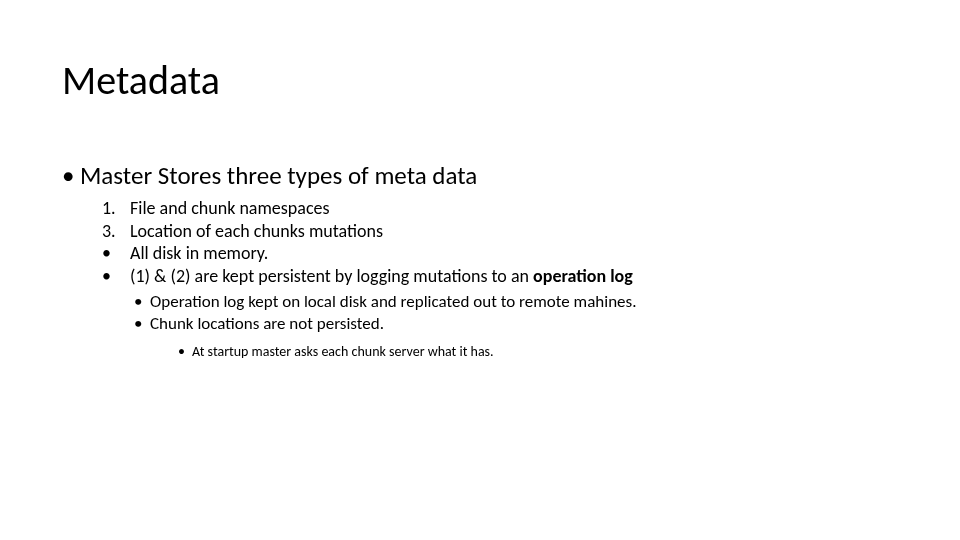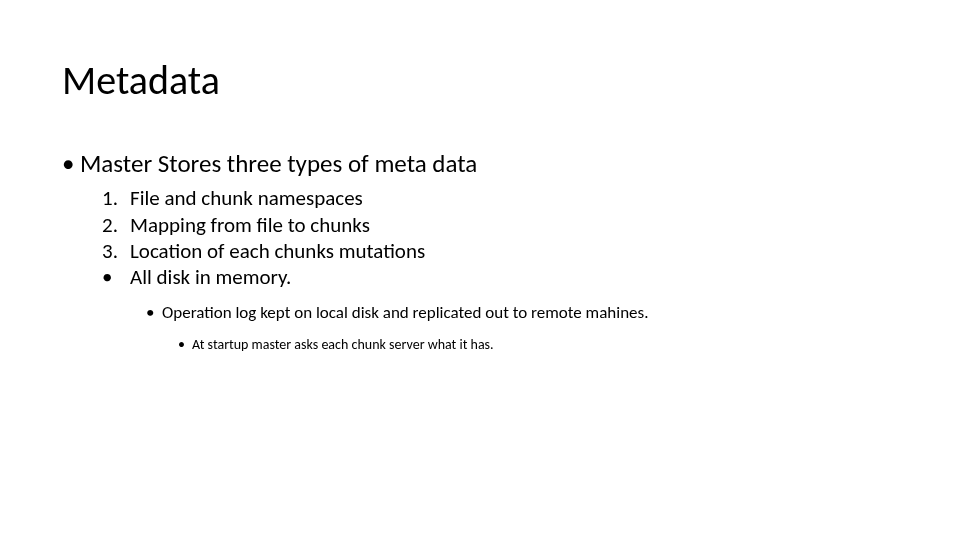--- a/index.html
+++ b/index.html
@@ -22,50 +22,50 @@
     position: absolute;
     left: 62px;
     top: 56px;
     font-size: 40px;
     font-weight: 400;
     letter-spacing: 0px;
   }
   .body {
     position: absolute;
     left: 62px;
-    top: 148px;
+    top: 160px;
     right: 40px;
   }
   .lvl1 {
     font-size: 25px;
     line-height: 1.25;
     margin: 0 0 6px 0;
   }
   .lvl1 .bullet {
     display: inline-block;
     width: 18px;
   }
   .numlist {
     margin: 2px 0 0 40px;
-    font-size: 21px;
+    font-size: 18px;
     line-height: 1.25;
   }
   .numlist .row {
     margin: 0;
   }
   .numlist .marker {
     display: inline-block;
     width: 28px;
   }
   .sub1 {
     margin: 4px 0 0 72px;
     font-size: 17px;
     line-height: 1.3;
   }
-  .sub1 .row { margin: 12px; }
+  .sub1 .row { margin: 0; }
   .sub1 .bullet { display:inline-block; width:16px;}
   .sub2 {
     margin: 4px 0 0 108px;
     font-size: 14px;
     line-height: 1.3;
   }
   .sub2 .row { margin:8px; }
   .sub2 .bullet { display:inline-block; width:14px;}
   b { font-weight: 700; }
 </style>
@@ -80,33 +80,36 @@
 
     <p class="lvl1">
       <span class="bullet">•</span><span>Master Stores three types of meta data</span>
     </p>
 
     <div class="numlist">
       <p class="row">
         <span class="marker">1.</span><span>File and chunk namespaces</span>
       </p>
       <p class="row">
-        <span class="marker">2.</span><span>Mapping from file to chunks</span>
-      </p>
-      <p class="row">
         <span class="marker">3.</span><span>Location of each chunks mutations</span>
       </p>
       <p class="row">
         <span class="marker">•</span><span>All disk in memory.</span>
+      </p>
+      <p class="row">
+        <span class="marker">•</span><span>(1) &amp; (2) are kept persistent by logging mutations to an </span><b>operation log</b>
       </p>
     </div>
 
     <div class="sub1">
       <p class="row">
         <span class="bullet">•</span><span>Operation log kept on local disk and replicated out to remote mahines.</span>
+      </p>
+      <p class="row">
+        <span class="bullet">•</span><span>Chunk locations are not persisted.</span>
       </p>
     </div>
 
     <div class="sub2">
       <p class="row">
         <span class="bullet">•</span><span>At startup master asks each chunk server what it has.</span>
       </p>
     </div>
 
   </div>

